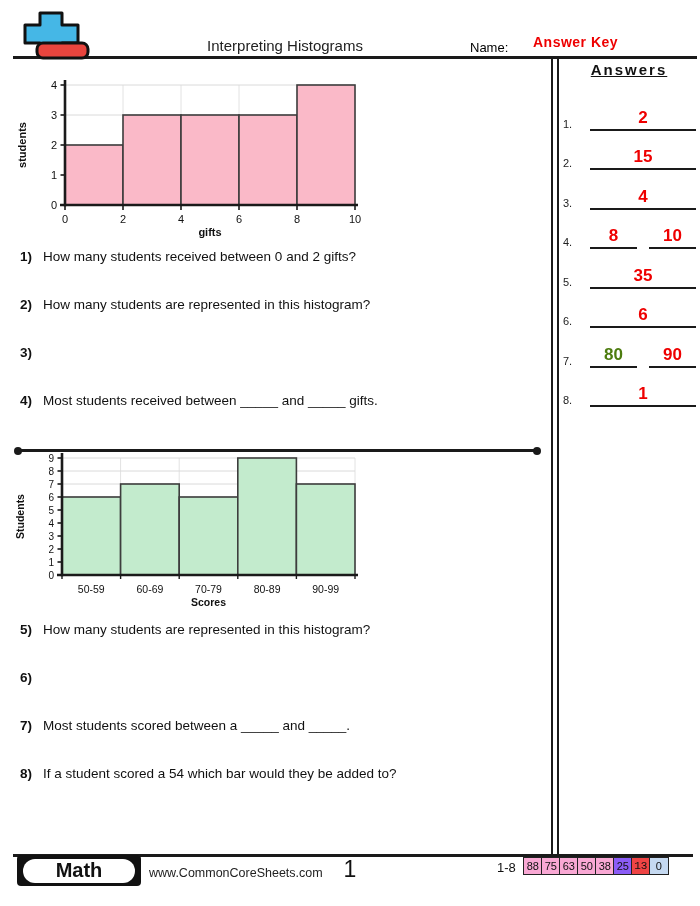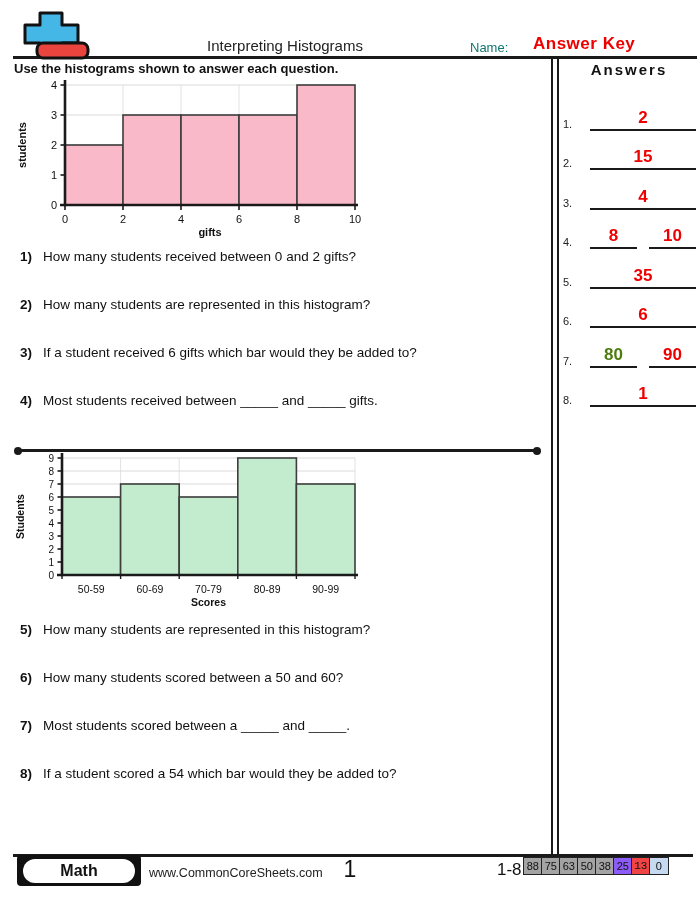--- a/index.html
+++ b/index.html
@@ -3,22 +3,22 @@
 <meta charset="utf-8">
 <style>
   * { margin:0; padding:0; box-sizing:border-box; }
   body { background:#fff; font-family:"Liberation Sans", sans-serif; }
   .page { position:relative; width:700px; height:894px; background:#ffffff; overflow:hidden; color:#111; }
 
   
   #logo { position:absolute; left:6px; top:3px; z-index:5; }
   .header-line { position:absolute; left:13px; top:56px; width:684px; height:2.5px; background:#1a1a1a; }
   .page-title { position:absolute; left:150px; top:37px; width:270px; text-align:center; font-size:15px; color:#222; }
-  .name-label { position:absolute; left:470px; top:40px; font-size:13px; color:#0f766e; }
-  .name-value { position:absolute; left:533px; top:34px; font-size:17px; font-weight:bold; letter-spacing:0.5px; }
+  .name-label { position:absolute; left:470px; top:40px; font-size:13px; color:#000000; }
+  .name-value { position:absolute; left:533px; top:34px; font-size:14px; font-weight:bold; letter-spacing:0.5px; }
   .instruction { position:absolute; left:14px; top:61px; font-size:13px; font-weight:bold; }
 
   
   #chart1 { position:absolute; left:14px; top:78px; }
   #chart2 { position:absolute; left:14px; top:453px; }
   svg text { font-family:"Liberation Sans", sans-serif; }
 
   
   .questions { position:absolute; left:20px; width:525px; }
   #questions-1 { top:249px; }
@@ -30,55 +30,54 @@
   .section-divider { position:absolute; left:14px; top:446px; width:527px; height:9px; }
   .section-divider .bar { position:absolute; left:3px; right:3px; top:3px; height:3px; background:#1a1a1a; }
   .section-divider .dot { position:absolute; top:0.5px; width:8px; height:8px; border-radius:50%; background:#1a1a1a; }
   .section-divider .dot.left { left:0; }
   .section-divider .dot.right { right:0; }
 
   
   .col-divider { position:absolute; left:551px; top:57px; height:798px; width:8px;
                  border-left:2px solid #1a1a1a; border-right:2px solid #1a1a1a; }
   .answers-title { position:absolute; left:560px; top:61px; width:138px; text-align:center;
-                   font-size:15px; font-weight:bold; letter-spacing:2px; }
+                   font-size:15px; font-weight:bold; letter-spacing:2px; text-decoration:underline; }
   .answers-list { position:absolute; left:563px; top:94px; width:133px; }
   .answer-row { height:39.5px; display:flex; align-items:flex-end; gap:12px; padding-bottom:3px; }
   .anum { font-size:11px; color:#222; min-width:15px; line-height:14px; }
   .blank { flex:1; border-bottom:2px solid #1a1a1a; text-align:center; }
   .avalue { font-weight:bold; font-size:17px; line-height:18px; display:inline-block; padding-bottom:2px; }
 
   
   .footer-line { position:absolute; left:13px; top:854px; width:680px; height:2.5px; background:#1a1a1a; }
   .math-badge { position:absolute; left:17px; top:855px; width:124px; height:31px; background:#111;
                 border-radius:4px; display:flex; align-items:center; justify-content:center; }
   .math-badge .pill { width:112px; height:24px; background:#fff; border-radius:12px; display:flex;
-                      align-items:center; justify-content:center; font-weight:bold; font-size:16px; color:#111; }
+                      align-items:center; justify-content:center; font-weight:bold; font-size:20px; color:#111; }
   .website { position:absolute; left:149px; top:866px; font-size:12.5px; color:#222; }
   .page-number { position:absolute; left:328px; top:856px; width:44px; text-align:center; font-size:23px; color:#111; }
-  .score-label { position:absolute; left:497px; top:860px; font-size:17px; color:#111; }
+  .score-label { position:absolute; left:497px; top:860px; font-size:13px; color:#111; }
   .score-table { position:absolute; left:523px; top:857px; display:flex; }
   .score-cell { width:19.5px; height:18px; border:1.5px solid #222; margin-left:-1.5px;
-                display:flex; align-items:center; justify-content:center; font-size:11px; background:#a3a3a3; }
+                display:flex; align-items:center; justify-content:center; font-size:11px; background:#f9a8d4; }
   .score-cell:first-child { margin-left:0; }
 </style>
 </head>
 <body>
 
 <div class="page">
 
   <svg id="logo" width="90" height="60" viewBox="0 0 90 60">
     <path d="M34 10 H56 V22 H72 V40 H56 V52 H34 V40 H19 V22 H34 Z" fill="#45B7E6" stroke="#111" stroke-width="3" stroke-linejoin="round"></path>
     <rect x="31" y="40" width="51" height="15" rx="6" fill="#E9453E" stroke="#111" stroke-width="3"></rect>
   </svg>
   <div class="header-line"></div>
   <div class="page-title">Interpreting Histograms</div>
   <div class="name-label">Name:</div>
   <div class="name-value" id="answer-key" style="color: rgb(238, 0, 0);">Answer Key</div>
-  <div class="instruction">Use the histograms shown to answer each question.</div>
 
   <svg id="chart1" width="360" height="164" viewBox="0 0 360 164">
       <line x1="109" y1="7" x2="109" y2="127" stroke="#e2e2e2" stroke-width="1"></line>
       <line x1="167" y1="7" x2="167" y2="127" stroke="#e2e2e2" stroke-width="1"></line>
       <line x1="225" y1="7" x2="225" y2="127" stroke="#e2e2e2" stroke-width="1"></line>
       <line x1="283" y1="7" x2="283" y2="127" stroke="#e2e2e2" stroke-width="1"></line>
       <line x1="341" y1="7" x2="341" y2="127" stroke="#e2e2e2" stroke-width="1"></line>
       <line x1="51" y1="97" x2="341" y2="97" stroke="#dadada" stroke-width="1"></line>
       <line x1="51" y1="67" x2="341" y2="67" stroke="#dadada" stroke-width="1"></line>
       <line x1="51" y1="37" x2="341" y2="37" stroke="#dadada" stroke-width="1"></line>
@@ -120,21 +119,20 @@
       <div class="question">
         <span class="qnum">1)</span>
         <span class="qtext">How many students received between 0 and 2 gifts?</span>
       </div>
       <div class="question">
         <span class="qnum">2)</span>
         <span class="qtext">How many students are represented in this histogram?</span>
       </div>
       <div class="question">
         <span class="qnum">3)</span>
-        <span class="qtext">If a student received 6 gifts which bar would they be added to?</span>
       </div>
       <div class="question">
         <span class="qnum">4)</span>
         <span class="qtext">Most students received between _____ and _____ gifts.</span>
       </div>
     </div>
 
   <div class="section-divider">
     <span class="dot left"></span>
     <span class="bar"></span>
@@ -198,21 +196,20 @@
       <text x="10" y="63.5" text-anchor="middle" font-size="10.5" font-weight="bold" fill="#111" transform="rotate(-90 10 63.5)">Students</text>
     </svg>
 
   <div class="questions" id="questions-2">
       <div class="question">
         <span class="qnum">5)</span>
         <span class="qtext">How many students are represented in this histogram?</span>
       </div>
       <div class="question">
         <span class="qnum">6)</span>
-        <span class="qtext">How many students scored between a 50 and 60?</span>
       </div>
       <div class="question">
         <span class="qnum">7)</span>
         <span class="qtext">Most students scored between a _____ and _____.</span>
       </div>
       <div class="question">
         <span class="qnum">8)</span>
         <span class="qtext">If a student scored a 54 which bar would they be added to?</span>
       </div>
     </div>

